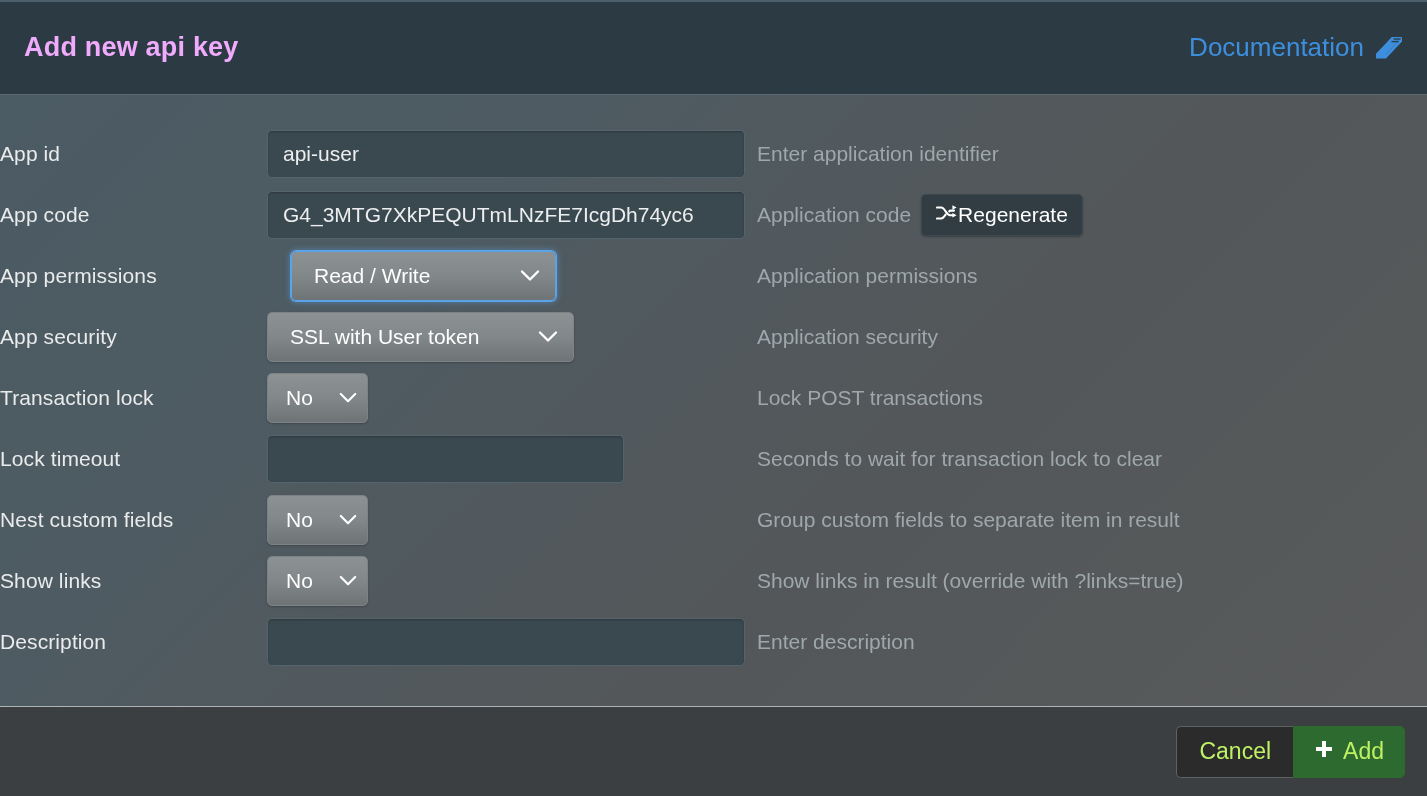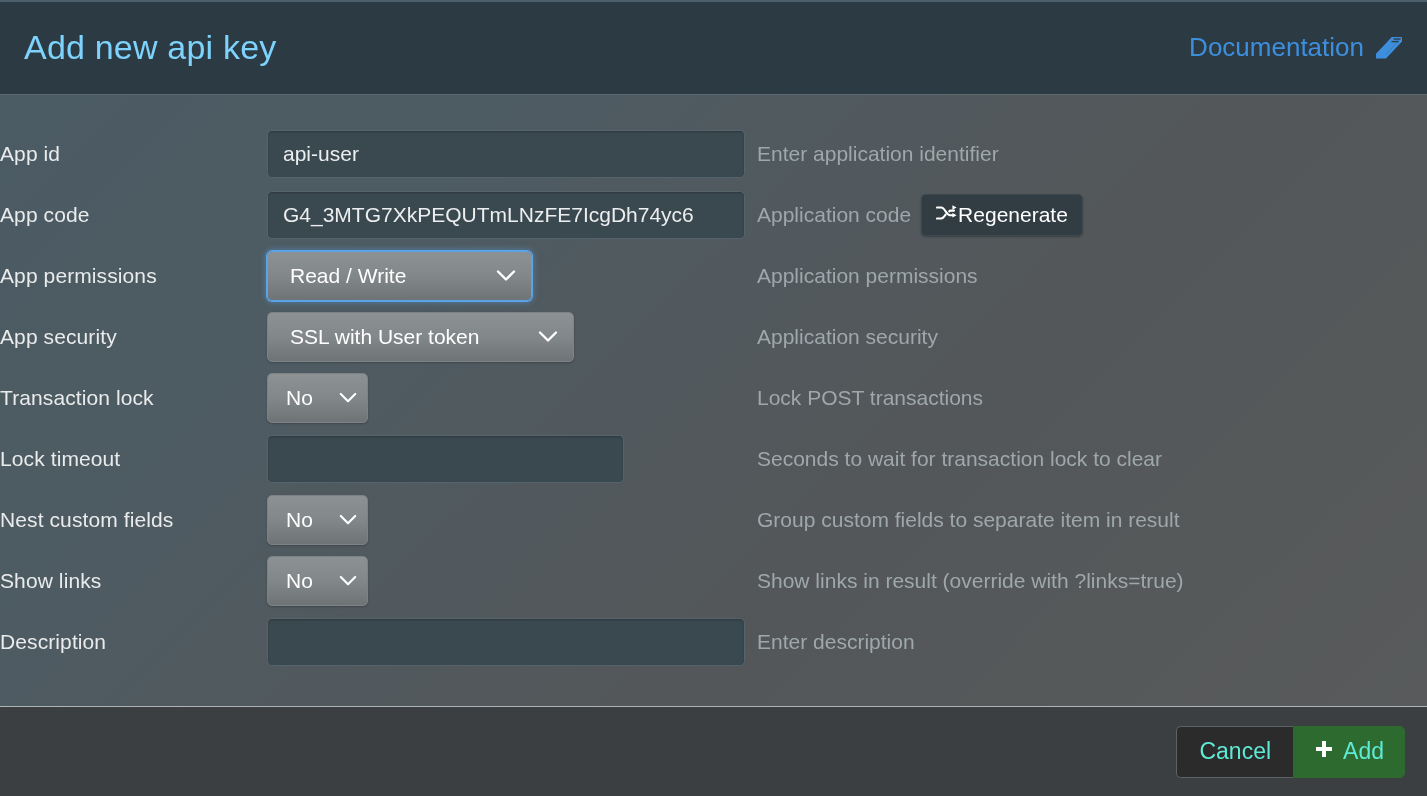--- a/index.html
+++ b/index.html
@@ -40,23 +40,23 @@
   }
   .modal-header::before {
     content: "";
     position: absolute;
     left: 0; right: 0; top: 0;
     height: 2px;
     background: #4c5f6b;
   }
 
   .modal-title {
-    font-size: 34px;
-    color: #7dd3fc;
-    font-weight: 400;
+    font-size: 27px;
+    color: #f0abfc;
+    font-weight: 700;
     letter-spacing: 0.2px;
   }
 
   .doc-link {
     display: flex;
     align-items: center;
     gap: 9px;
     color: #3d8fdd;
     font-size: 26px;
     text-decoration: none;
@@ -143,21 +143,21 @@
     cursor: pointer;
     box-shadow: 0 1px 2px rgba(0,0,0,0.22);
   }
   .select-box option { background: #6e7376; color: #fff; }
 
   .select-wrap.focused .select-box {
     border-color: #5ba3e8;
     box-shadow: 0 0 0 1px #5ba3e8, 0 0 6px 1px rgba(91,163,232,0.55);
   }
 
-  .select-wrap.w-perm .select-box { width: 265px; }
+  .select-wrap.w-perm .select-box { width: 265px; margin-left: 24px; }
   .select-wrap.w-sec  .select-box { width: 307px; }
   .select-wrap.w-yn   .select-box { width: 101px; padding: 0 36px 0 18px; }
 
   .chevron {
     position: absolute;
     right: 16px;
     top: 50%;
     transform: translateY(-50%);
     pointer-events: none;
     display: flex;
@@ -198,21 +198,21 @@
     font-family: "Liberation Sans", sans-serif;
     font-size: 23px;
     height: 52px;
     border: 1px solid #5c6164;
     cursor: pointer;
     display: inline-flex;
     align-items: center;
     justify-content: center;
     gap: 9px;
     padding: 0 22px;
-    color: #5eead4;
+    color: #bef264;
   }
   .btn-cancel {
     background: #2b2b2c;
     border-radius: 5px 0 0 5px;
     border-right: none;
   }
   .btn-add {
     background: #2c6a2f;
     border-color: #2c6a2f;
     border-radius: 0 5px 5px 0;

